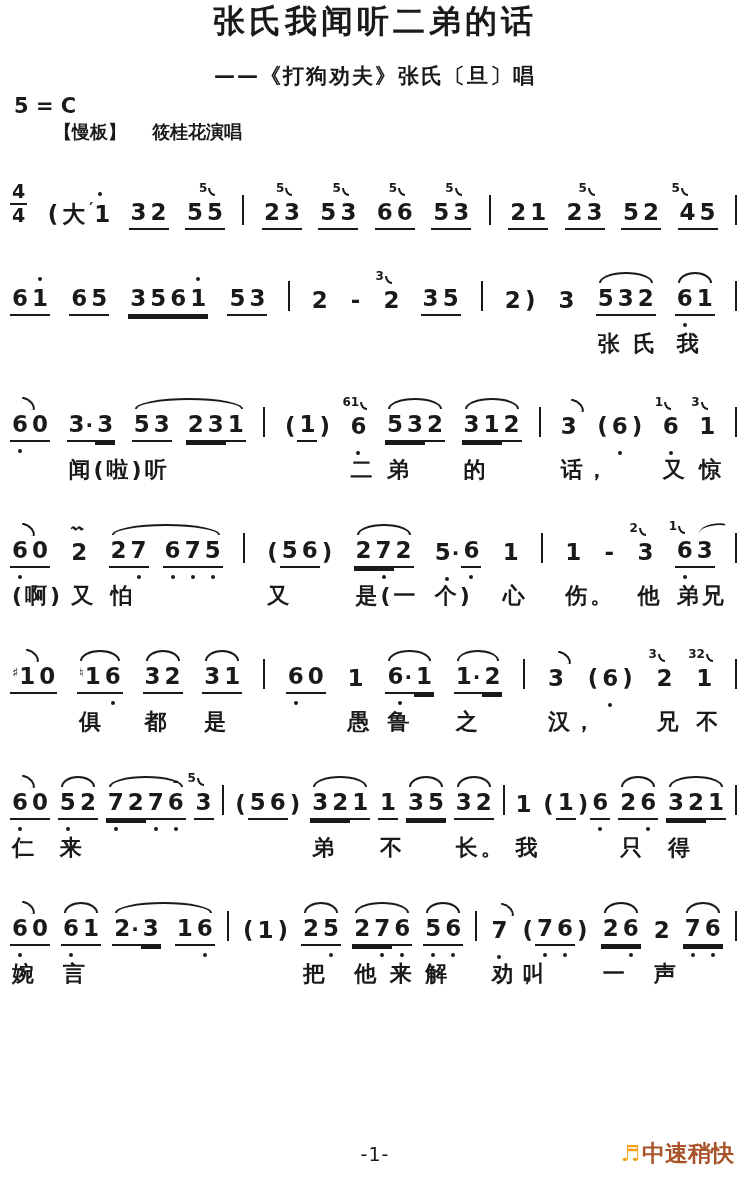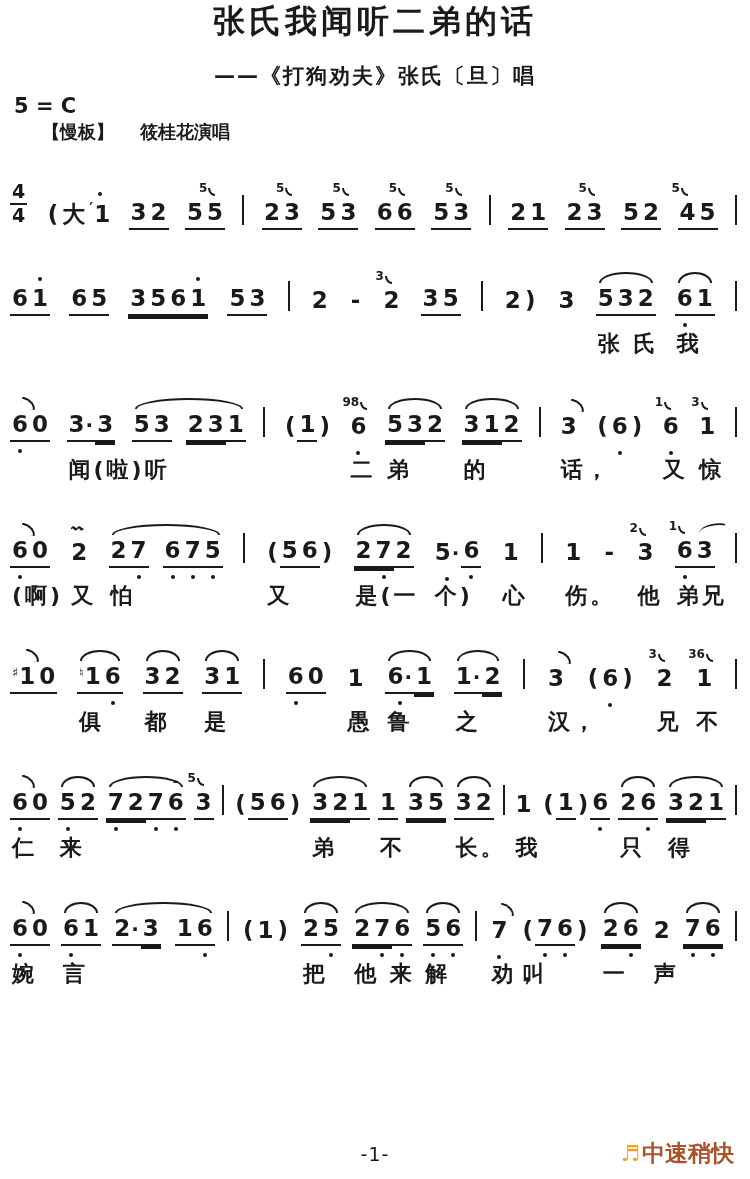--- a/index.html
+++ b/index.html
@@ -3,21 +3,21 @@
 <meta charset="utf-8">
 <style>
   html,body{margin:0;padding:0;background:#ffffff;}
   body{width:750px;height:1179px;color:#1a1a1a;font-family:"DejaVu Sans",sans-serif;position:relative;overflow:hidden;}
 
   .title{ text-align:center;font-size:32px;font-weight:bold;letter-spacing:4px;padding-top:0;}
   .subtitle{text-align:center;font-size:21px;font-weight:bold;letter-spacing:2px;margin-top:18px;}
   .meta-row{display:flex;justify-content:space-between;align-items:flex-end;padding:4px 30px 0 14px;}
   .key{font-size:21px;font-weight:bold;}
   .credits{font-size:17px;font-weight:bold;line-height:1.55;text-align:left;}
-  .tempo{display:flex;gap:26px;padding-left:42px;margin-top:2px;font-size:18px;font-weight:bold;}
+  .tempo{display:flex;gap:26px;padding-left:54px;margin-top:2px;font-size:18px;font-weight:bold;}
 
   .score{padding:2px 12px 0 10px;}
   .system{display:flex;justify-content:space-between;align-items:flex-end;position:relative;margin-top:36px;padding-bottom:46px;}
   .system.noly{padding-bottom:6px;}
 
   .cluster{display:flex;flex-direction:column;align-items:center;position:relative;}
   .cluster.bar{width:2px;height:30px;background:#1a1a1a;margin:0 1px 5px;}
   .notes{display:flex;align-items:flex-end;}
 
   .note{position:relative;font-size:23px;font-weight:bold;line-height:1;padding:2px 2px 4px;}
@@ -250,21 +250,21 @@
       <span class="cluster bar"></span>
       <span class="cluster">
         <span class="notes">
           <span class="note"><span class="t">(</span></span>
           <span class="note u1"><span class="t">1</span></span>
           <span class="note"><span class="t">)</span></span>
         </span>
       </span>
       <span class="cluster">
         <span class="notes">
-          <span class="note"><span class="gr">98</span><span class="t">6</span><span class="dot-b"></span></span>
+          <span class="note"><span class="gr">61</span><span class="t">6</span><span class="dot-b"></span></span>
         </span>
         <span class="ly">二</span>
       </span>
       <span class="cluster">
         <span class="arc"></span>
         <span class="notes">
           <span class="note u2"><span class="t">5</span></span>
           <span class="note u2"><span class="t">3</span></span>
           <span class="note u1"><span class="t">2</span></span>
         </span>
@@ -468,21 +468,21 @@
         </span>
       </span>
       <span class="cluster">
         <span class="notes">
           <span class="note"><span class="gr">3</span><span class="t">2</span></span>
         </span>
         <span class="ly">兄</span>
       </span>
       <span class="cluster">
         <span class="notes">
-          <span class="note"><span class="gr">36</span><span class="t">1</span></span>
+          <span class="note"><span class="gr">32</span><span class="t">1</span></span>
         </span>
         <span class="ly">不</span>
       </span>
       <span class="cluster bar"></span>
     </div>
     <div class="system">
       <span class="cluster">
         <span class="notes">
           <span class="note u1"><span class="hk"></span><span class="t">6</span><span class="dot-b"></span></span>
           <span class="note u1"><span class="t">0</span></span>

